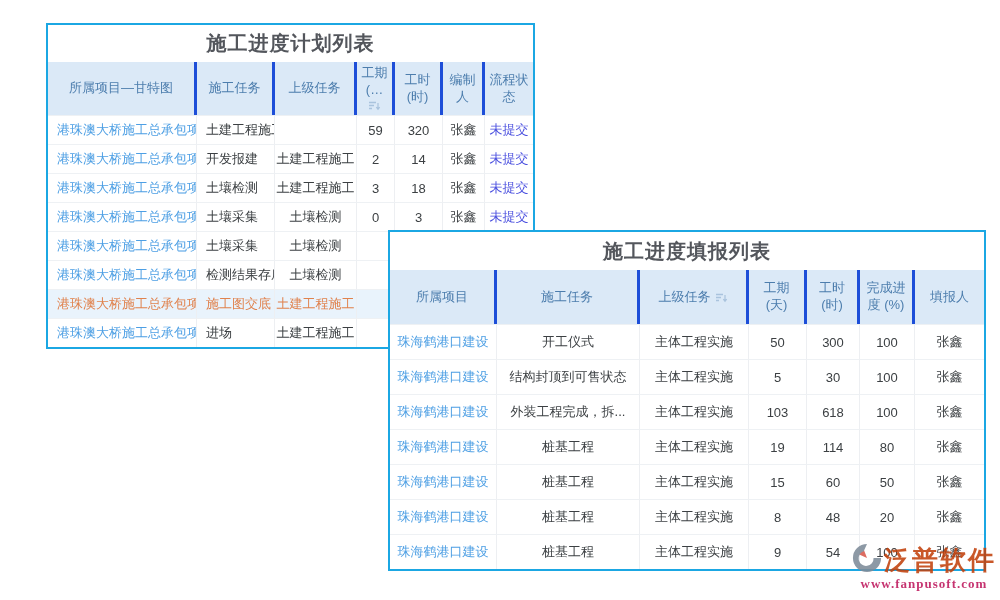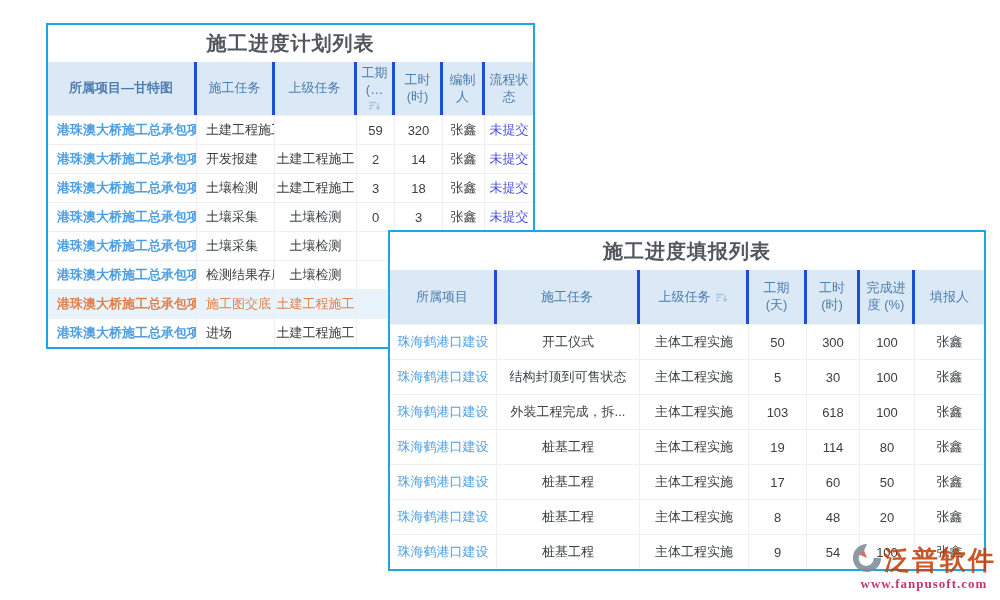--- a/index.html
+++ b/index.html
@@ -42,21 +42,21 @@
     border-right:1px solid #edeff2;border-top:1px solid #eef1f4;
     overflow:hidden;white-space:nowrap;
   }
   .cell:last-child{border-right:none;}
   .cell.al{justify-content:flex-start;padding-left:9px;}
   .cell.link{color:#4d9fe4;cursor:pointer;}
   .cell.status{color:#4a4fdf;cursor:pointer;}
   .row.hl{background:#e9f3fc;}
   .row.hl .cell{color:#e0824d;}
   
-  #t1 .c0{width:149px;font-weight:bold;} #t1 .c1{width:78px;} #t1 .c2{width:82px;}
+  #t1 .c0{width:149px;} #t1 .c1{width:78px;} #t1 .c2{width:82px;}
   #t1 .c3{width:38px;}  #t1 .c4{width:48px;} #t1 .c5{width:42px;}
   #t1 .c6{width:48px;}
   
   #t2 .c0{width:107px;} #t2 .c1{width:143px;} #t2 .c2{width:109px;}
   #t2 .c3{width:58px;}  #t2 .c4{width:53px;}  #t2 .c5{width:55px;}
   #t2 .c6{width:69px;}
   
   .logo{
     position:absolute;right:4px;bottom:10px;z-index:5;
     text-align:center;opacity:0.88;line-height:1;
@@ -220,21 +220,21 @@
         <div class="cell c2">主体工程实施</div>
         <div class="cell c3">19</div>
         <div class="cell c4">114</div>
         <div class="cell c5">80</div>
         <div class="cell c6">张鑫</div>
       </div>
       <div class="row">
         <div class="cell c0 link">珠海鹤港口建设</div>
         <div class="cell c1">桩基工程</div>
         <div class="cell c2">主体工程实施</div>
-        <div class="cell c3">17</div>
+        <div class="cell c3">15</div>
         <div class="cell c4">60</div>
         <div class="cell c5">50</div>
         <div class="cell c6">张鑫</div>
       </div>
       <div class="row">
         <div class="cell c0 link">珠海鹤港口建设</div>
         <div class="cell c1">桩基工程</div>
         <div class="cell c2">主体工程实施</div>
         <div class="cell c3">8</div>
         <div class="cell c4">48</div>

